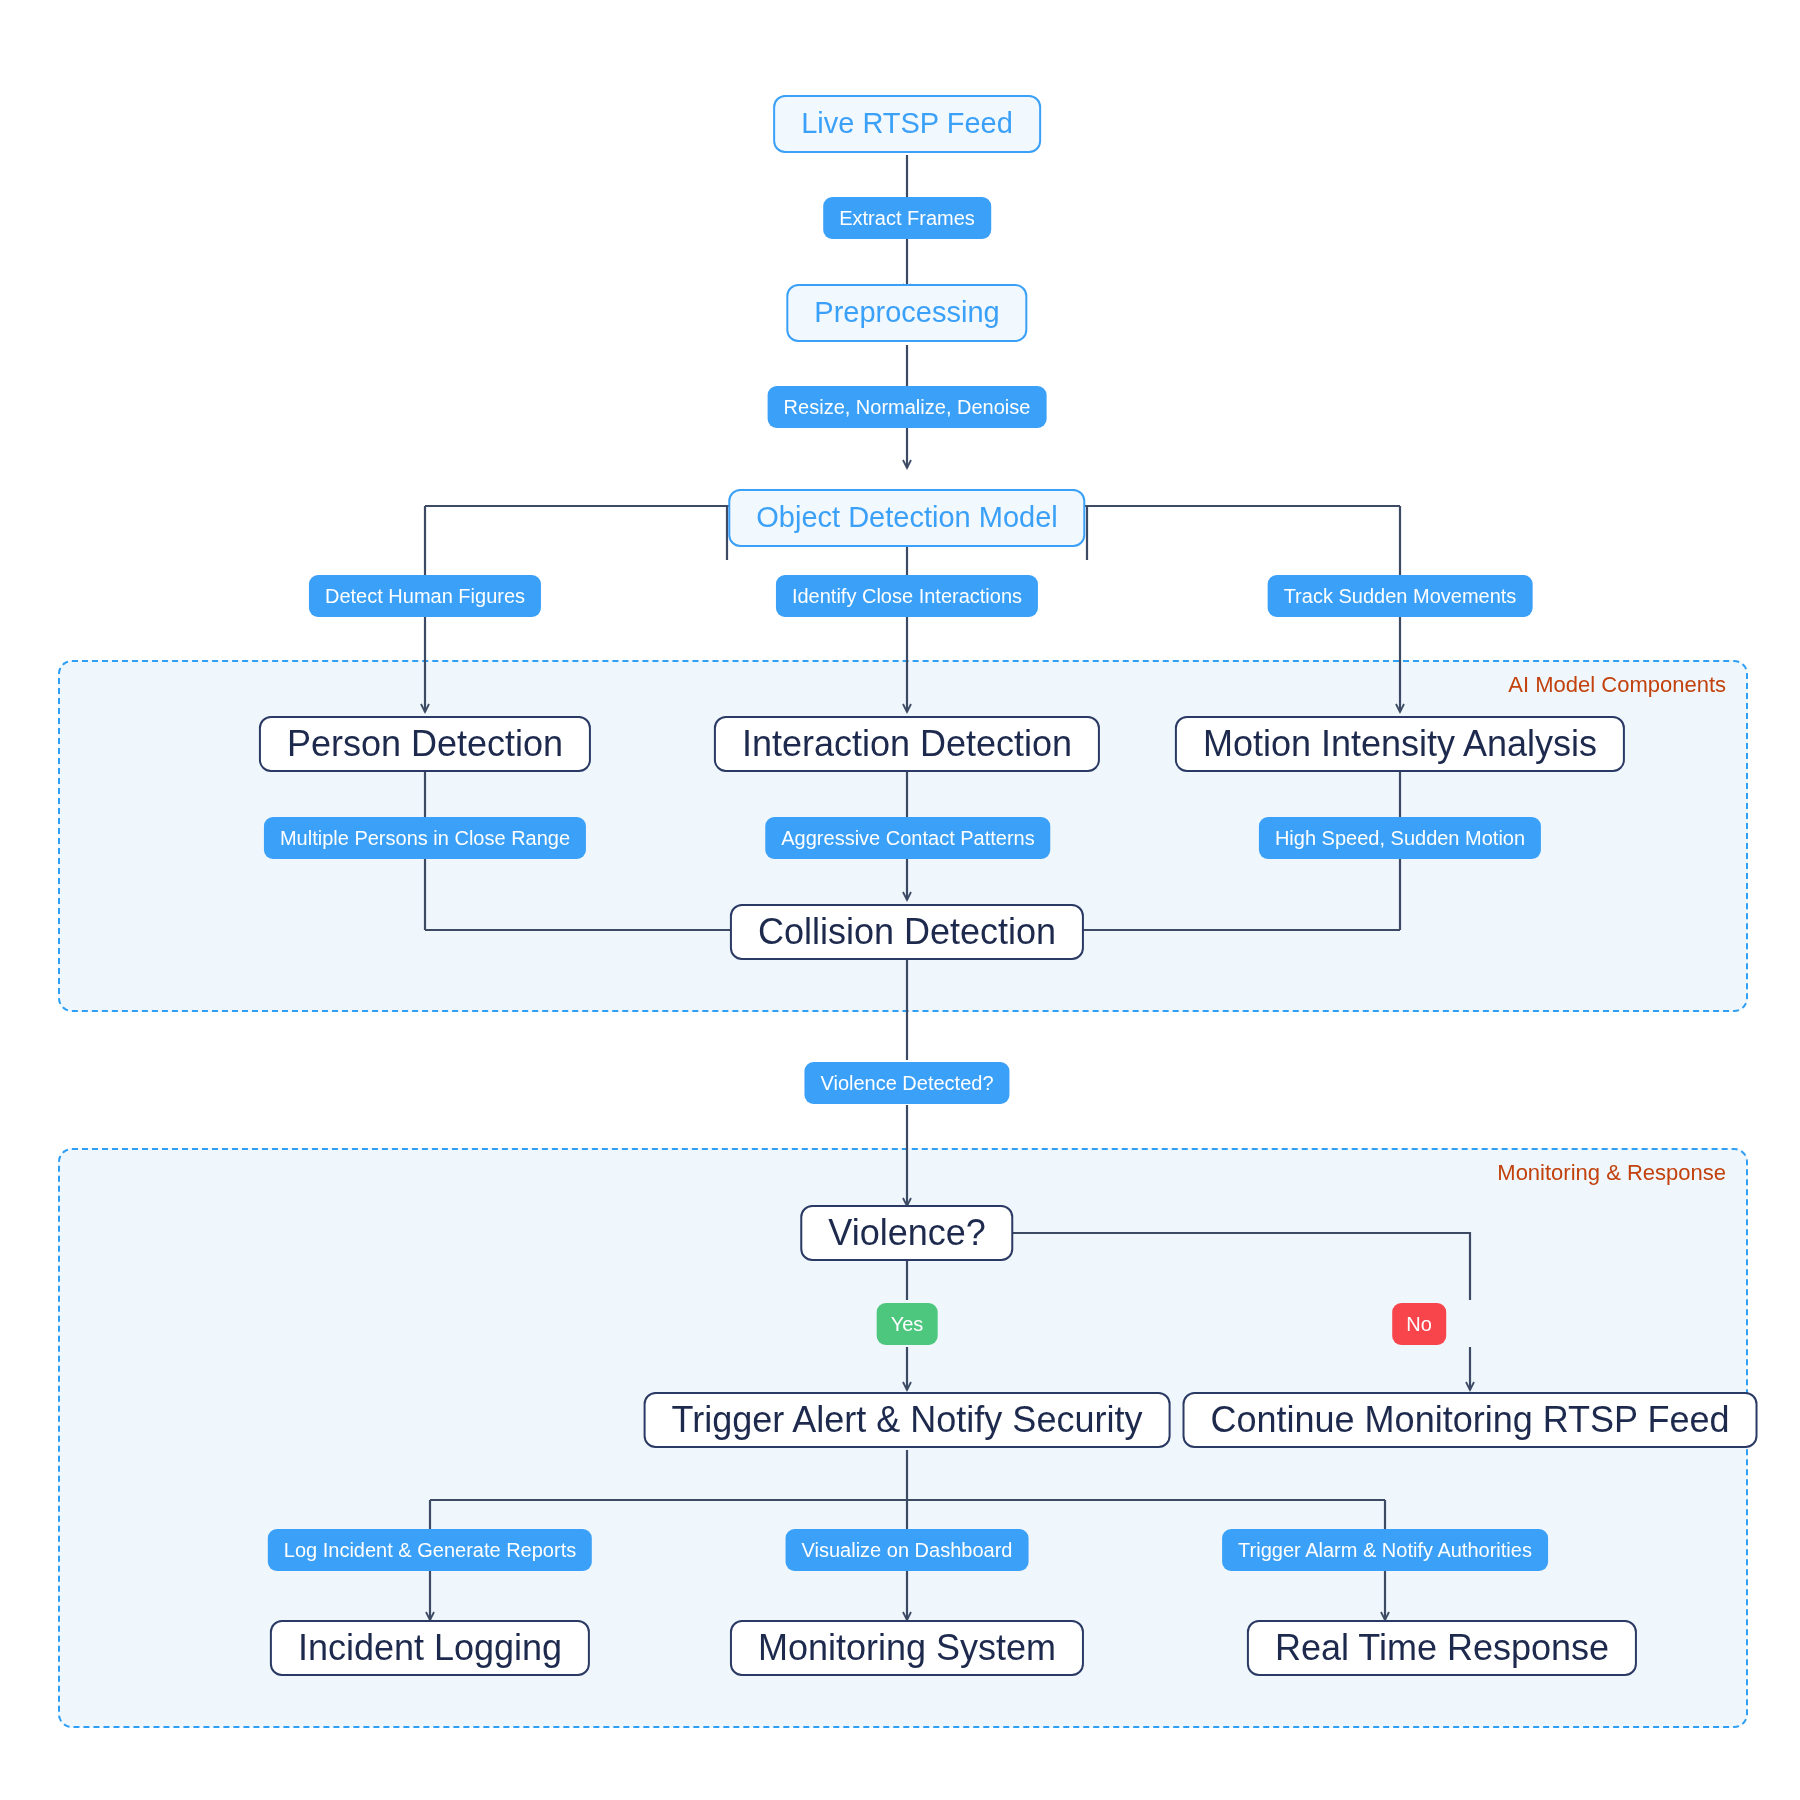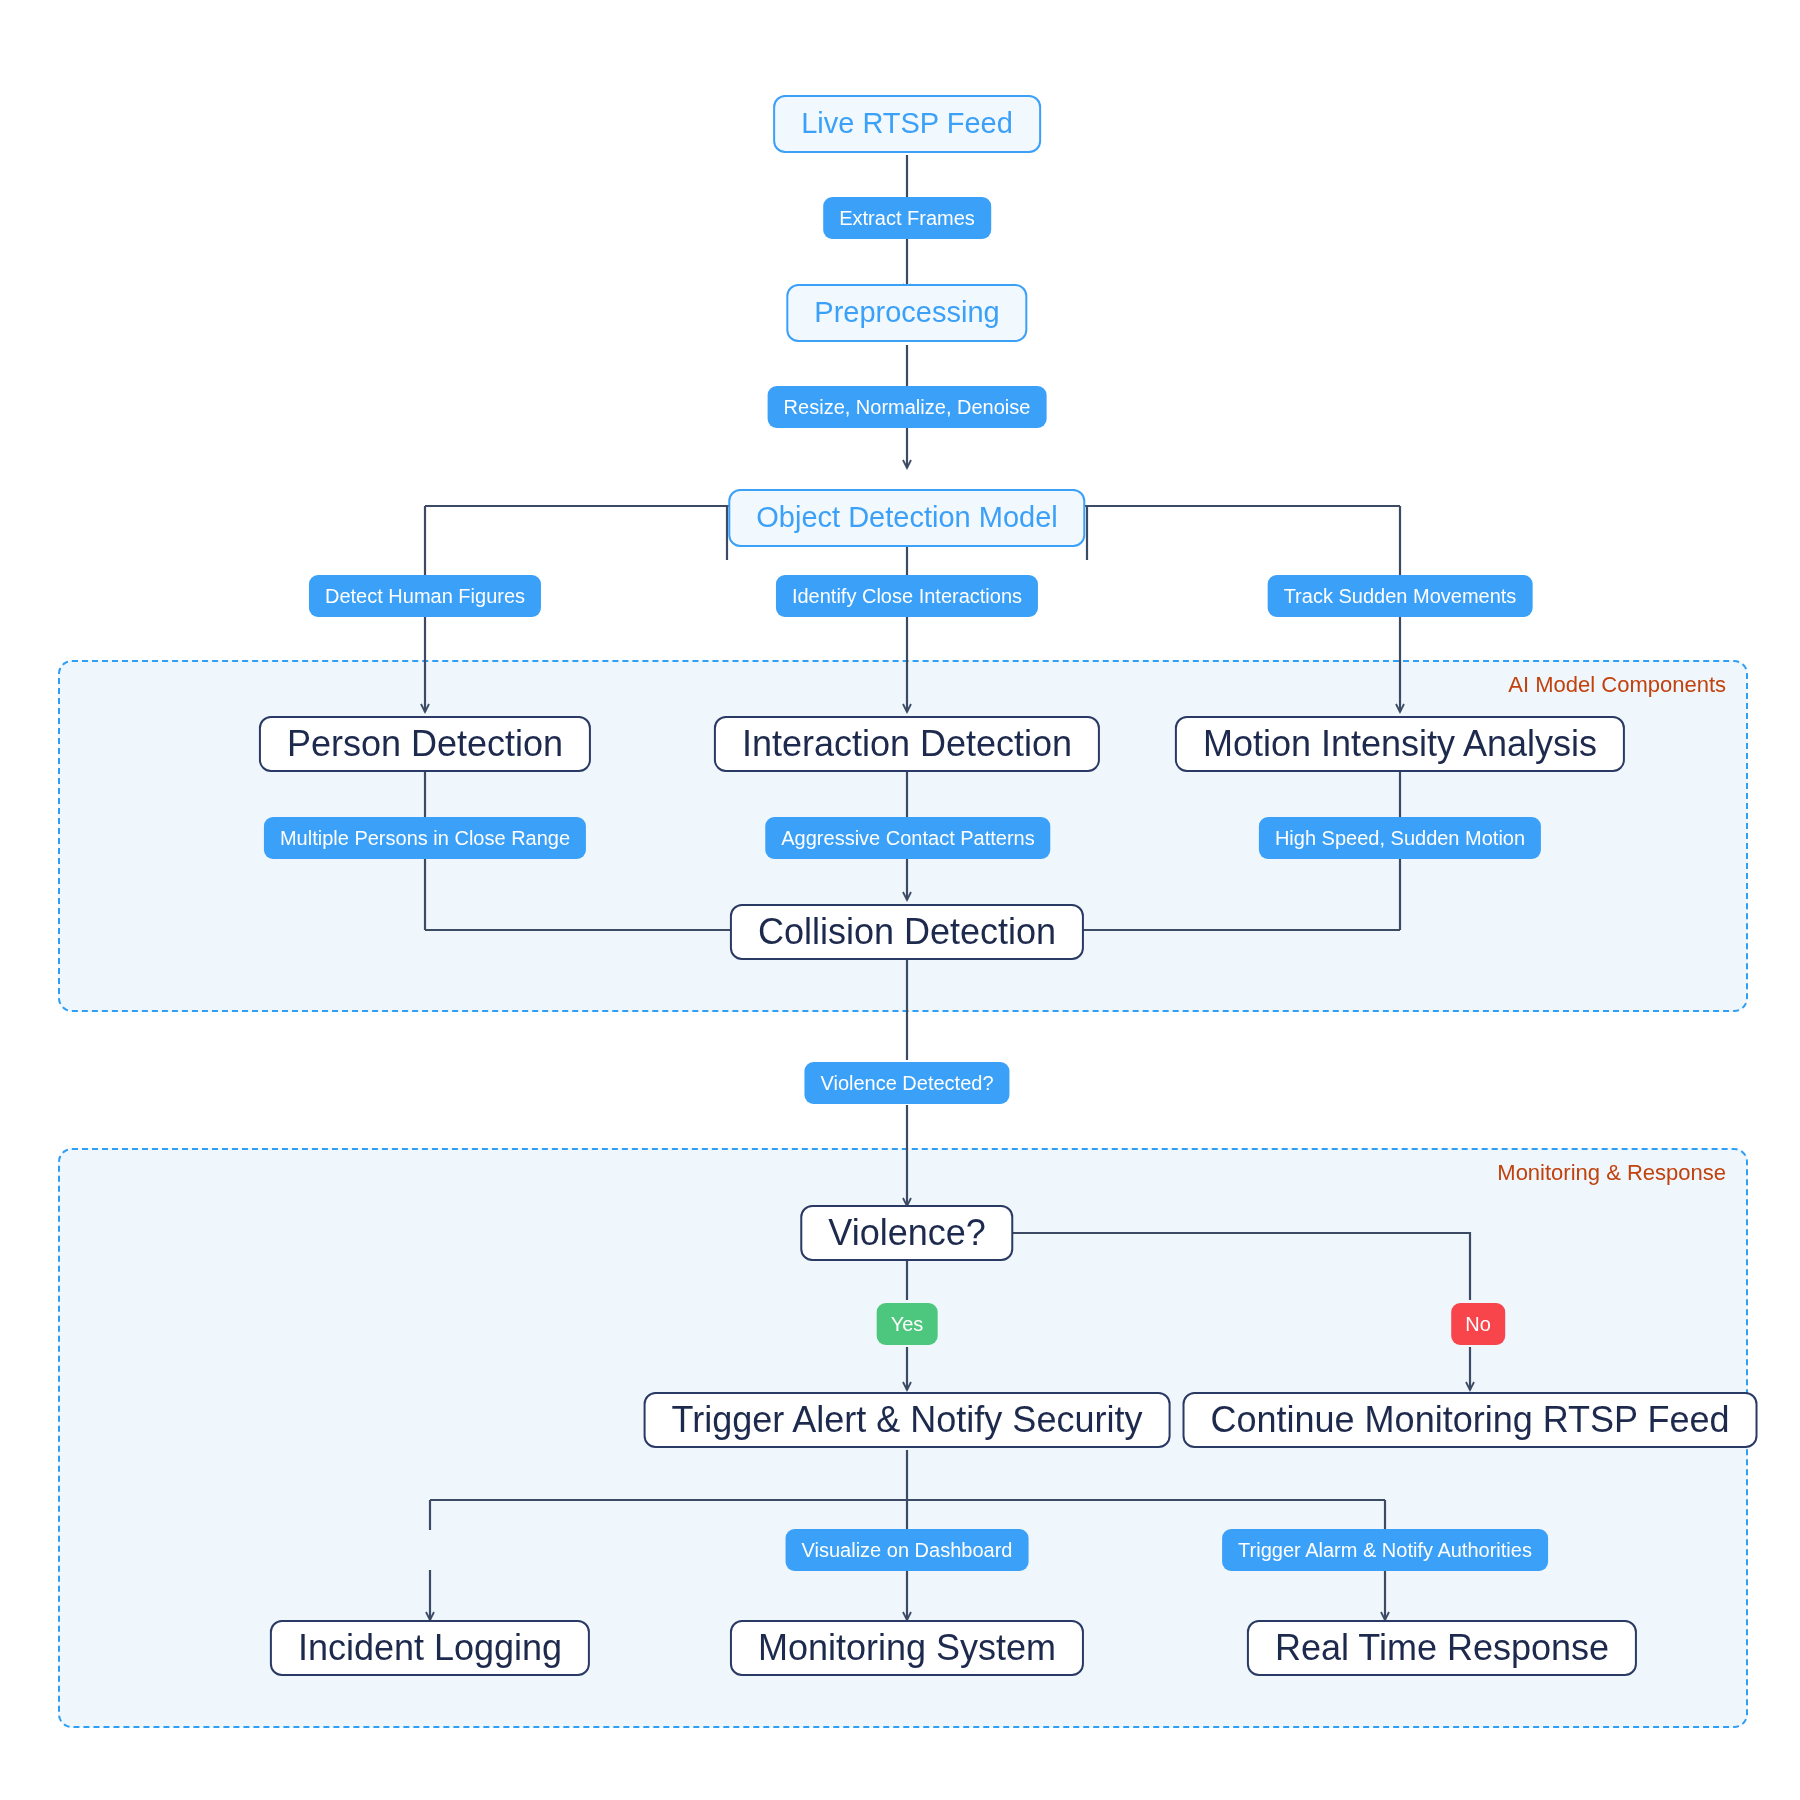--- a/index.html
+++ b/index.html
@@ -226,31 +226,34 @@
     <span>Violence Detected?</span>
   </div>
 
   <div class="node plain" style="left:907px; top:1233px;">
     <span>Violence?</span>
   </div>
 
   <div class="edge-label yes" style="left:907px; top:1324px;">
     <span>Yes</span>
   </div>
-  <div class="edge-label no" style="left:1478px; top:1324px;">
+  <div class="edge-label no" style="left:1419px; top:1324px;">
     <span>No</span>
   </div>
 
   <div class="node plain" style="left:907px; top:1420px;">
     <span>Trigger Alert &amp; Notify Security</span>
   </div>
   <div class="node plain" style="left:1470px; top:1420px;">
     <span>Continue Monitoring RTSP Feed</span>
   </div>
 
+  <div class="edge-label" style="left:430px; top:1550px;">
+    <span>Log Incident &amp; Generate Reports</span>
+  </div>
   <div class="edge-label" style="left:907px; top:1550px;">
     <span>Visualize on Dashboard</span>
   </div>
   <div class="edge-label" style="left:1385px; top:1550px;">
     <span>Trigger Alarm &amp; Notify Authorities</span>
   </div>
 
   <div class="node plain" style="left:430px; top:1648px;">
     <span>Incident Logging</span>
   </div>

